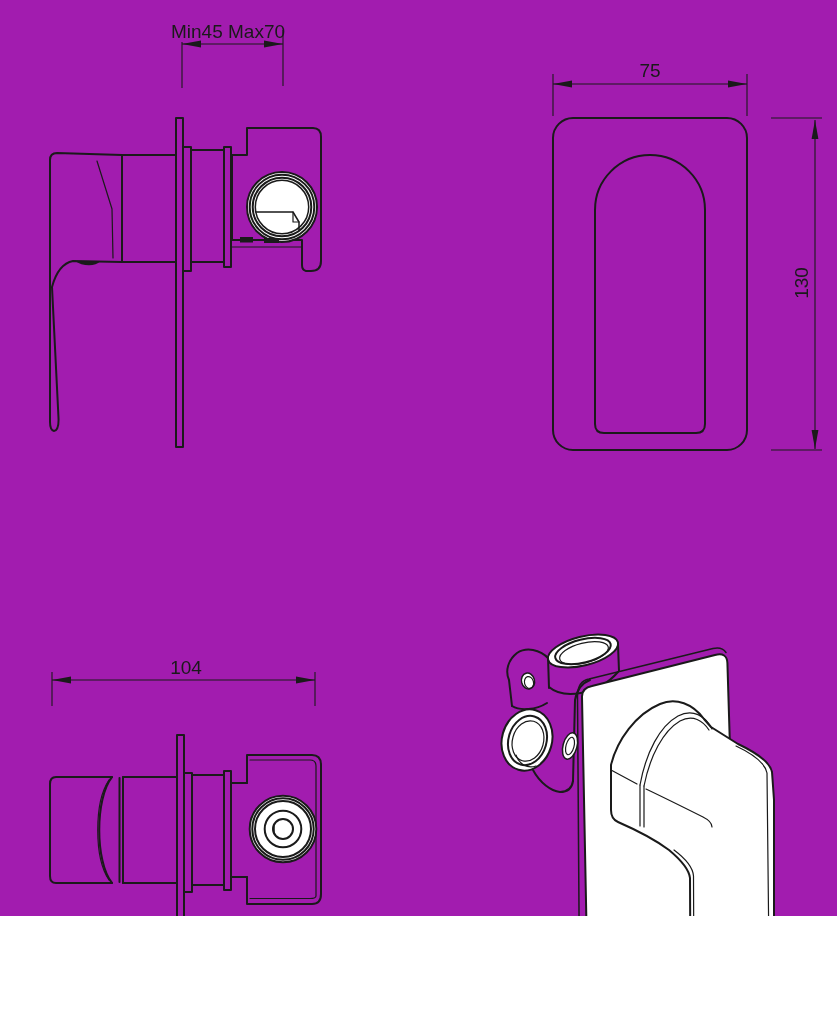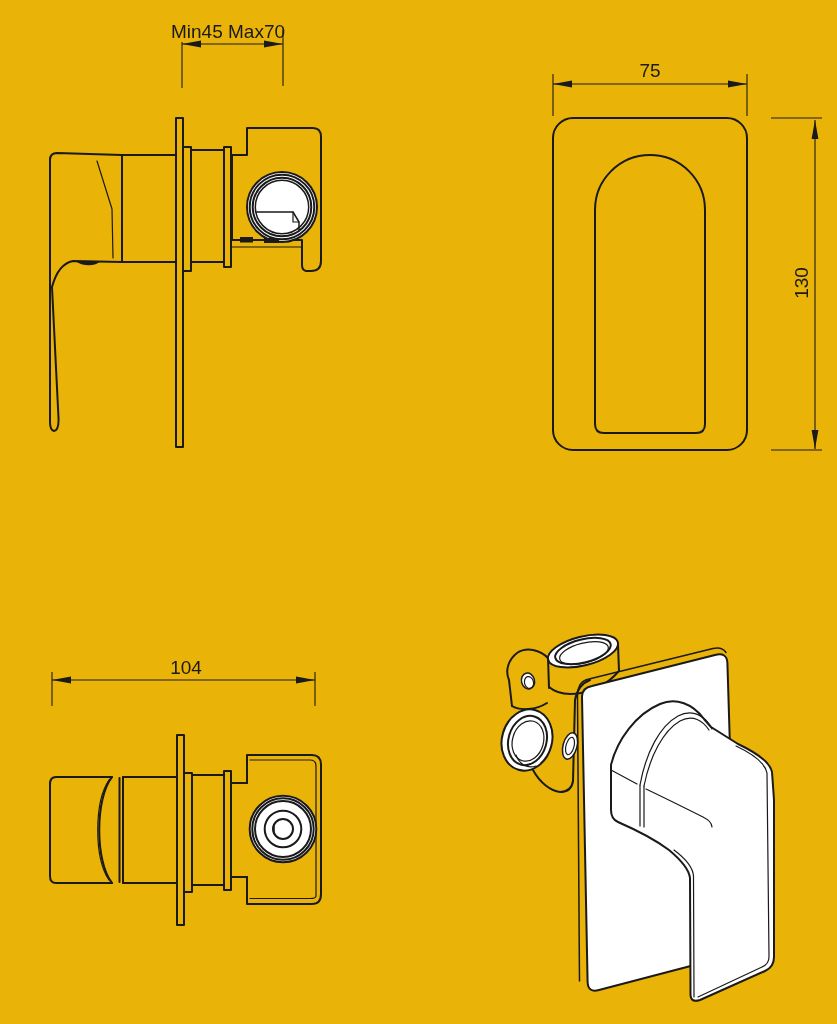--- a/index.html
+++ b/index.html
@@ -1,16 +1,16 @@
 <!DOCTYPE html>
 <html><head>
 <meta charset="utf-8">
 <style>
   html,body{margin:0;padding:0;background:#ffffff;}
-  #canvas{position:relative;width:837px;height:1024px;background:#eab308;overflow:hidden;}
+  #canvas{position:relative;width:837px;height:916px;background:#a21caf;overflow:hidden;}
   svg{position:absolute;left:0;top:0;}
   svg *{vector-effect:none;}
   .ln{fill:none;stroke:#1a1a1a;stroke-width:2;stroke-linejoin:round;stroke-linecap:round;}
   .thin{fill:none;stroke:#1a1a1a;stroke-width:1.2;stroke-linejoin:round;stroke-linecap:round;}
   .med{fill:none;stroke:#1a1a1a;stroke-width:1.5;stroke-linejoin:round;stroke-linecap:round;}
   .dim{fill:none;stroke:#1a1a1a;stroke-width:1.1;stroke-linecap:butt;}
   .wh{fill:#ffffff;stroke:#1a1a1a;stroke-width:2;stroke-linejoin:round;}
   .whm{fill:#ffffff;stroke:#1a1a1a;stroke-width:1.5;stroke-linejoin:round;}
   .blk{fill:#1a1a1a;stroke:none;}
   text{font-family:"Liberation Sans","DejaVu Sans",sans-serif;font-size:19px;fill:#1a1a1a;stroke:none;}

